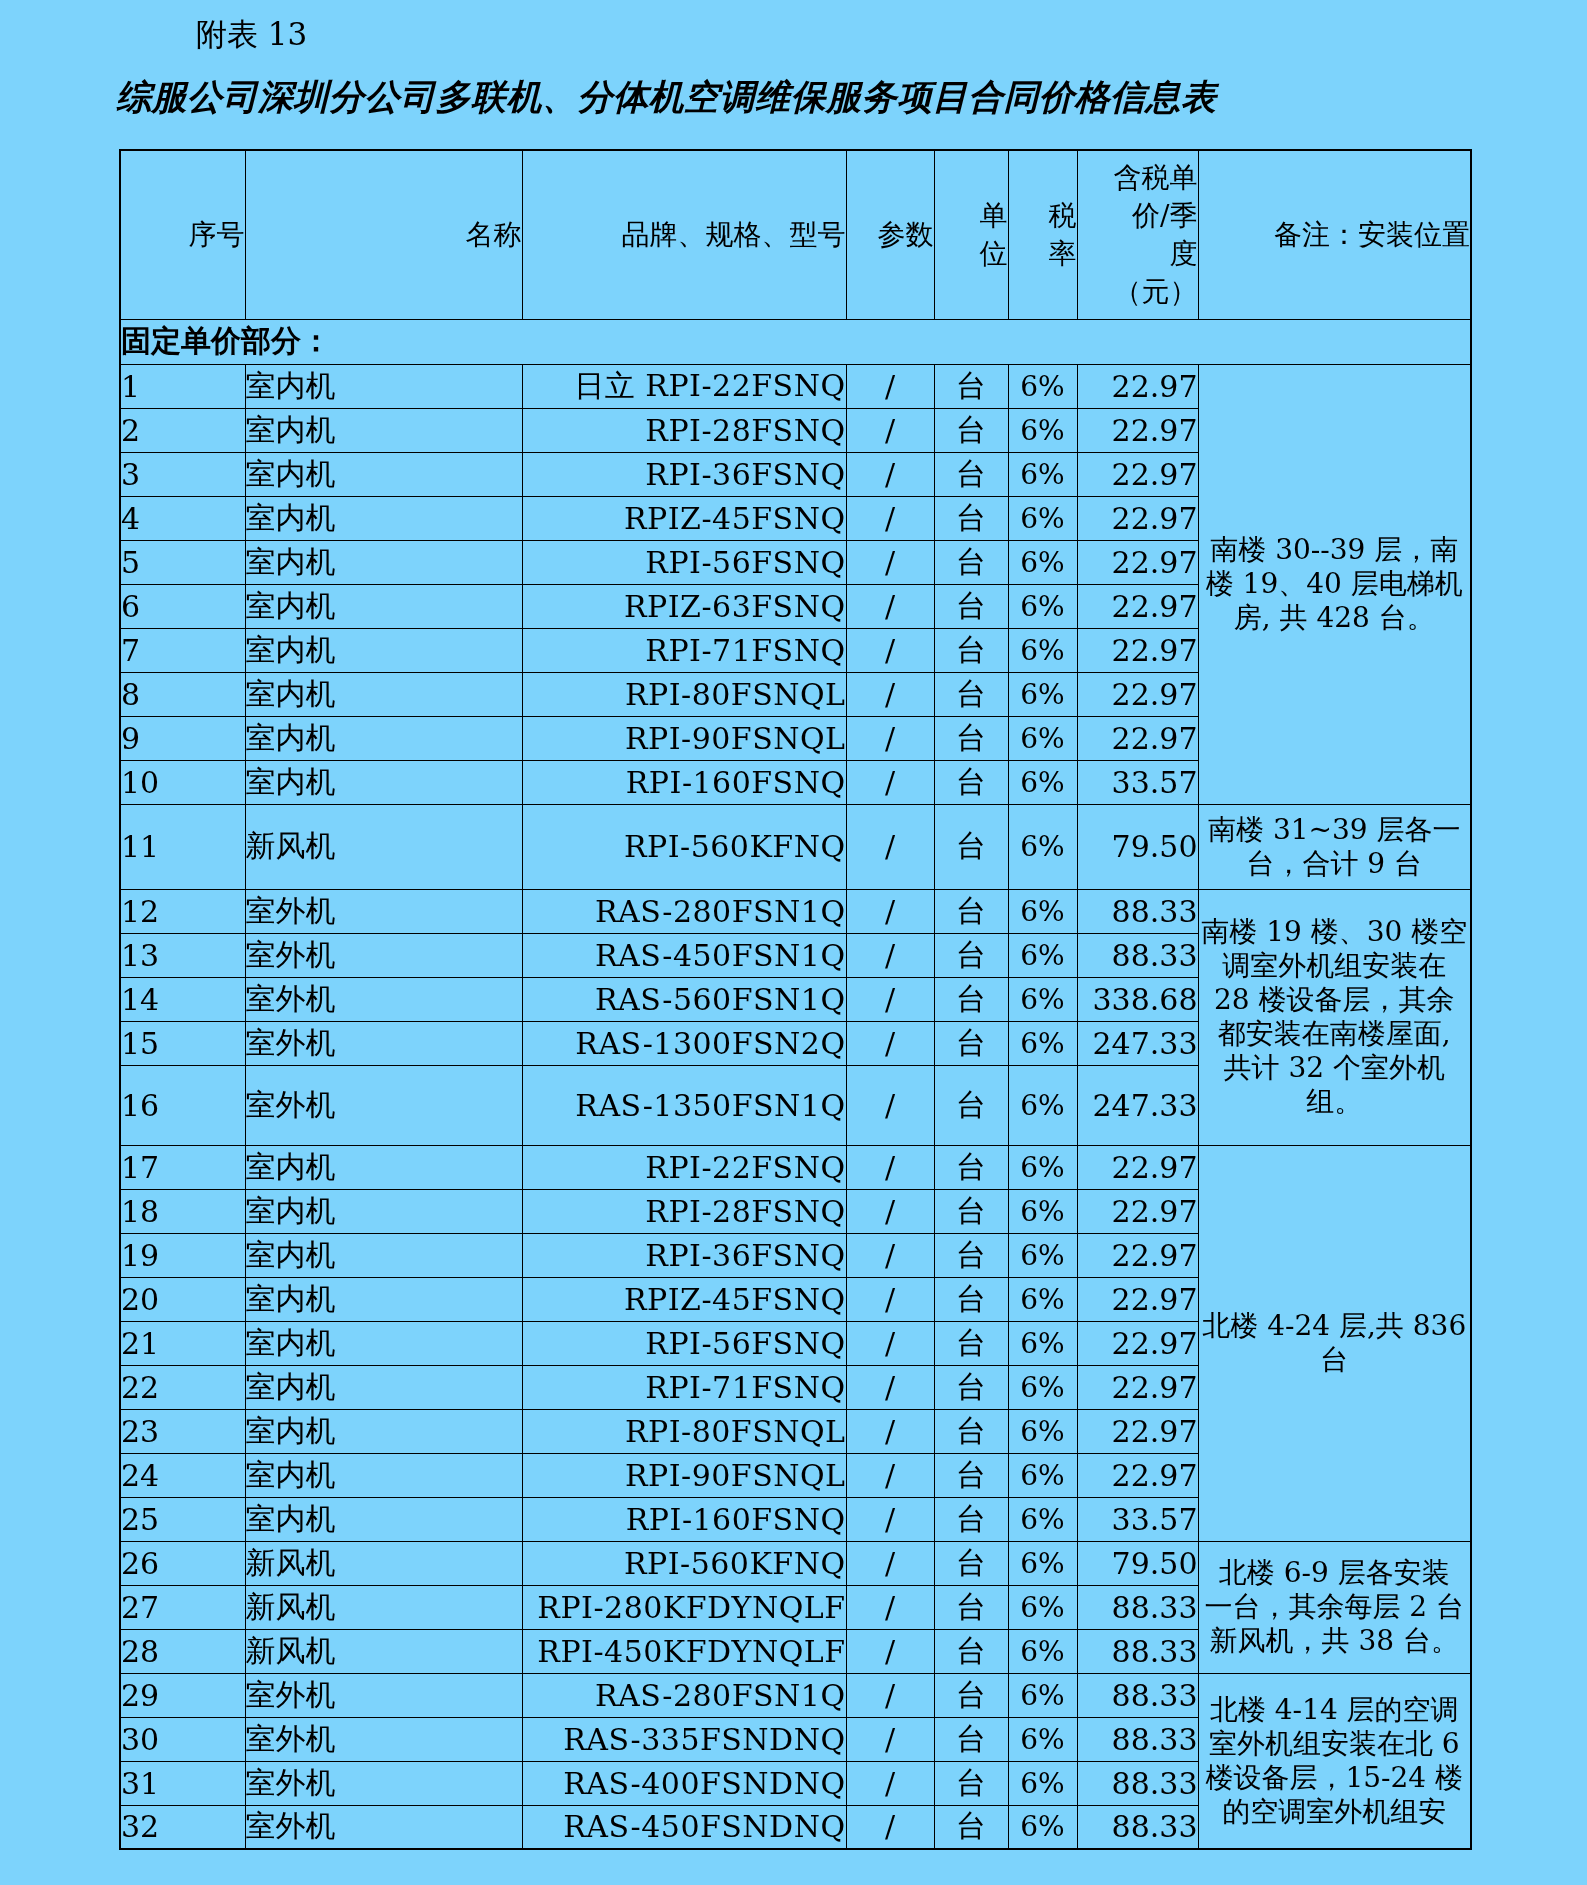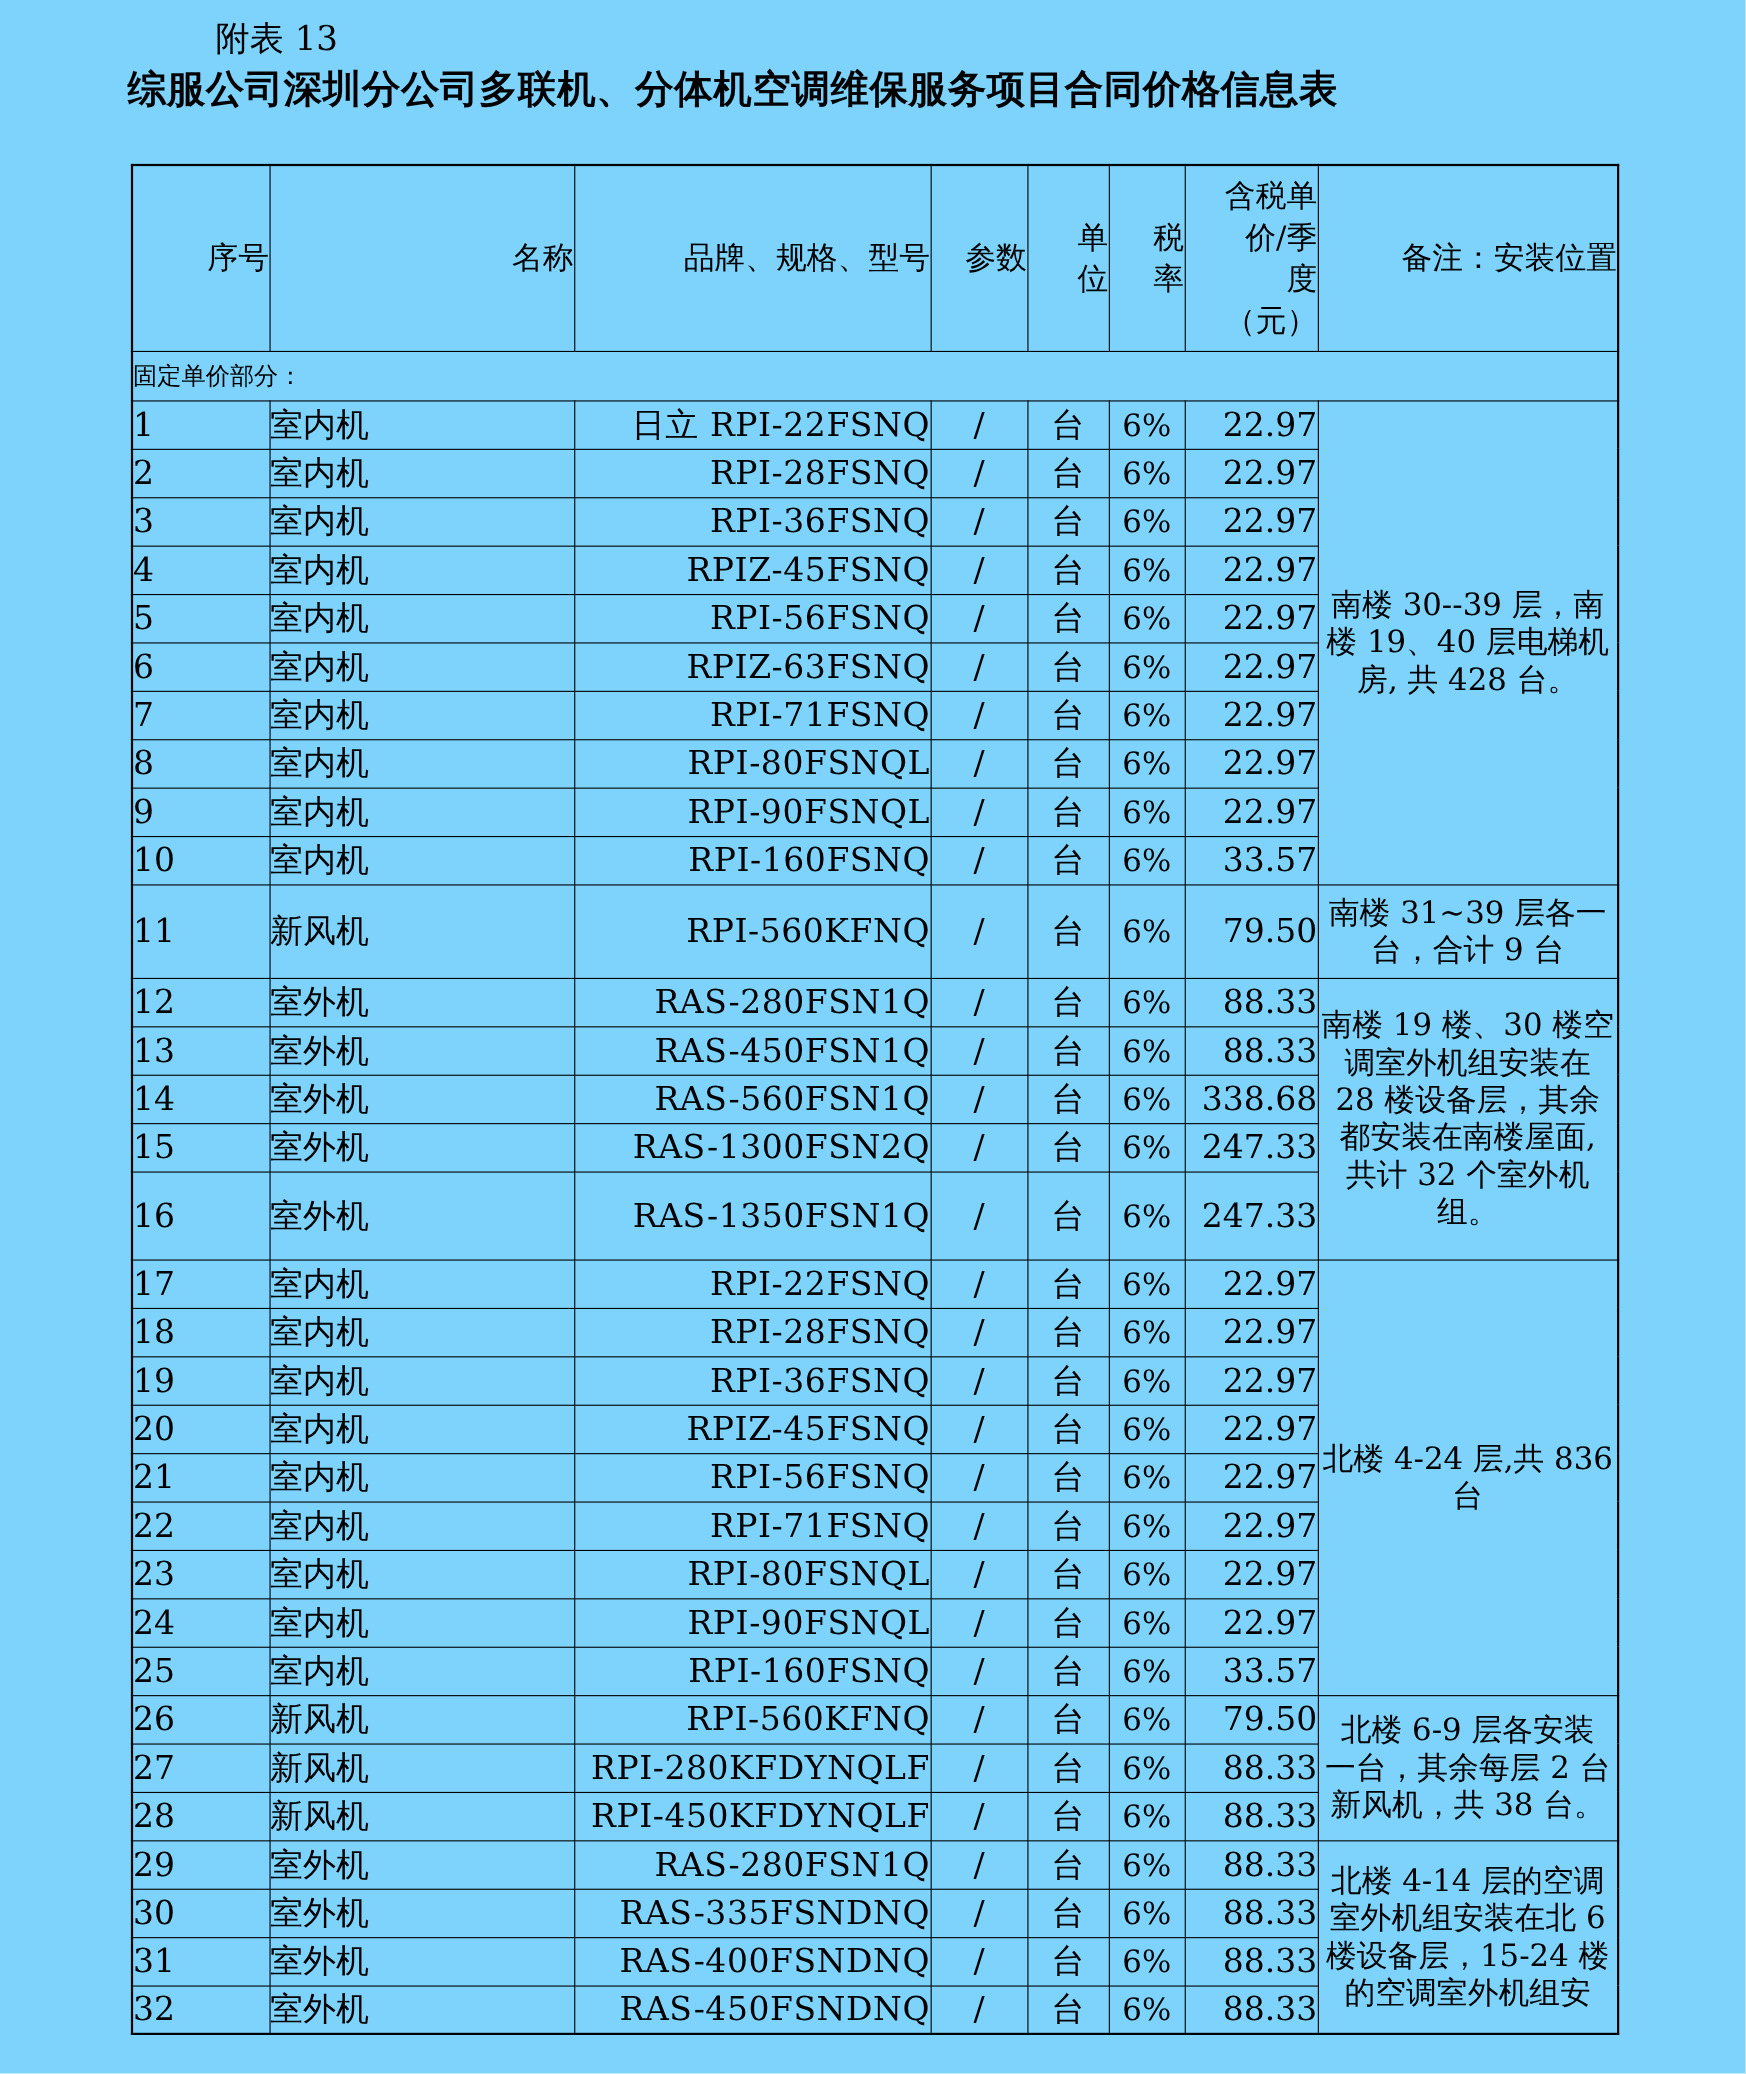--- a/index.html
+++ b/index.html
@@ -4,34 +4,34 @@
 <style>
   * { box-sizing: border-box; }
   html,body { margin:0; padding:0; background:#ffffff; }
   body {
     width:1587px; height:1885px;
     font-family:"DejaVu Serif","Liberation Serif",serif;
     color:#000;
   }
   .page { position:relative; width:1587px; height:1885px; background:#7dd3fc; overflow:hidden; }
   .appendix-tag { position:absolute; left:196px; top:14px; font-size:31px; white-space:nowrap; }
-  .page-title { position:absolute; left:116px; top:58px; font-size:35px; font-weight:bold; white-space:nowrap; letter-spacing:0.5px; }
+  .page-title { position:absolute; left:116px; top:74px; font-size:35px; font-weight:bold; white-space:nowrap; letter-spacing:0.5px;font-style:italic; }
   table.price-table {
     position:absolute; left:119px; top:149px;
     width:1351px; table-layout:fixed; border-collapse:collapse;
     border:2.5px solid #000;
   }
   .price-table td { border:1.5px solid #000; padding:0; vertical-align:middle; }
   .r-head   { height:169px; }
   .r-sec    { height:45px;  }
   .r-std    { height:44px;  }
   .r-tall1  { height:85px;  }
   .r-tall2  { height:80px;  }
   .hd { text-align:right; font-size:28px; line-height:38px; white-space:pre-line; }
-  .section-cell { font-size:22px; font-weight:normal; text-align:left; padding-left:12px; }
+  .section-cell { font-size:30px; font-weight:bold; text-align:left; padding-left:12px; }
   .c-no    { text-align:left; padding-left:20px; font-size:30px; }
   .c-name  { text-align:left; padding-left:14px; font-size:30px; }
   .c-model { text-align:right; padding-left:14px; font-size:30px; letter-spacing:0.5px; }
   .c-param { text-align:center; font-size:30px; }
   .c-unit  { text-align:center; font-size:30px; }
   .c-tax   { text-align:center; font-size:28px; }
   .c-price { text-align:right; padding-right:14px; font-size:30px; }
   .c-remark{
     text-align:center; padding:6px 8px 6px 14px;
     font-size:28px; line-height:34px; white-space:pre-line;

